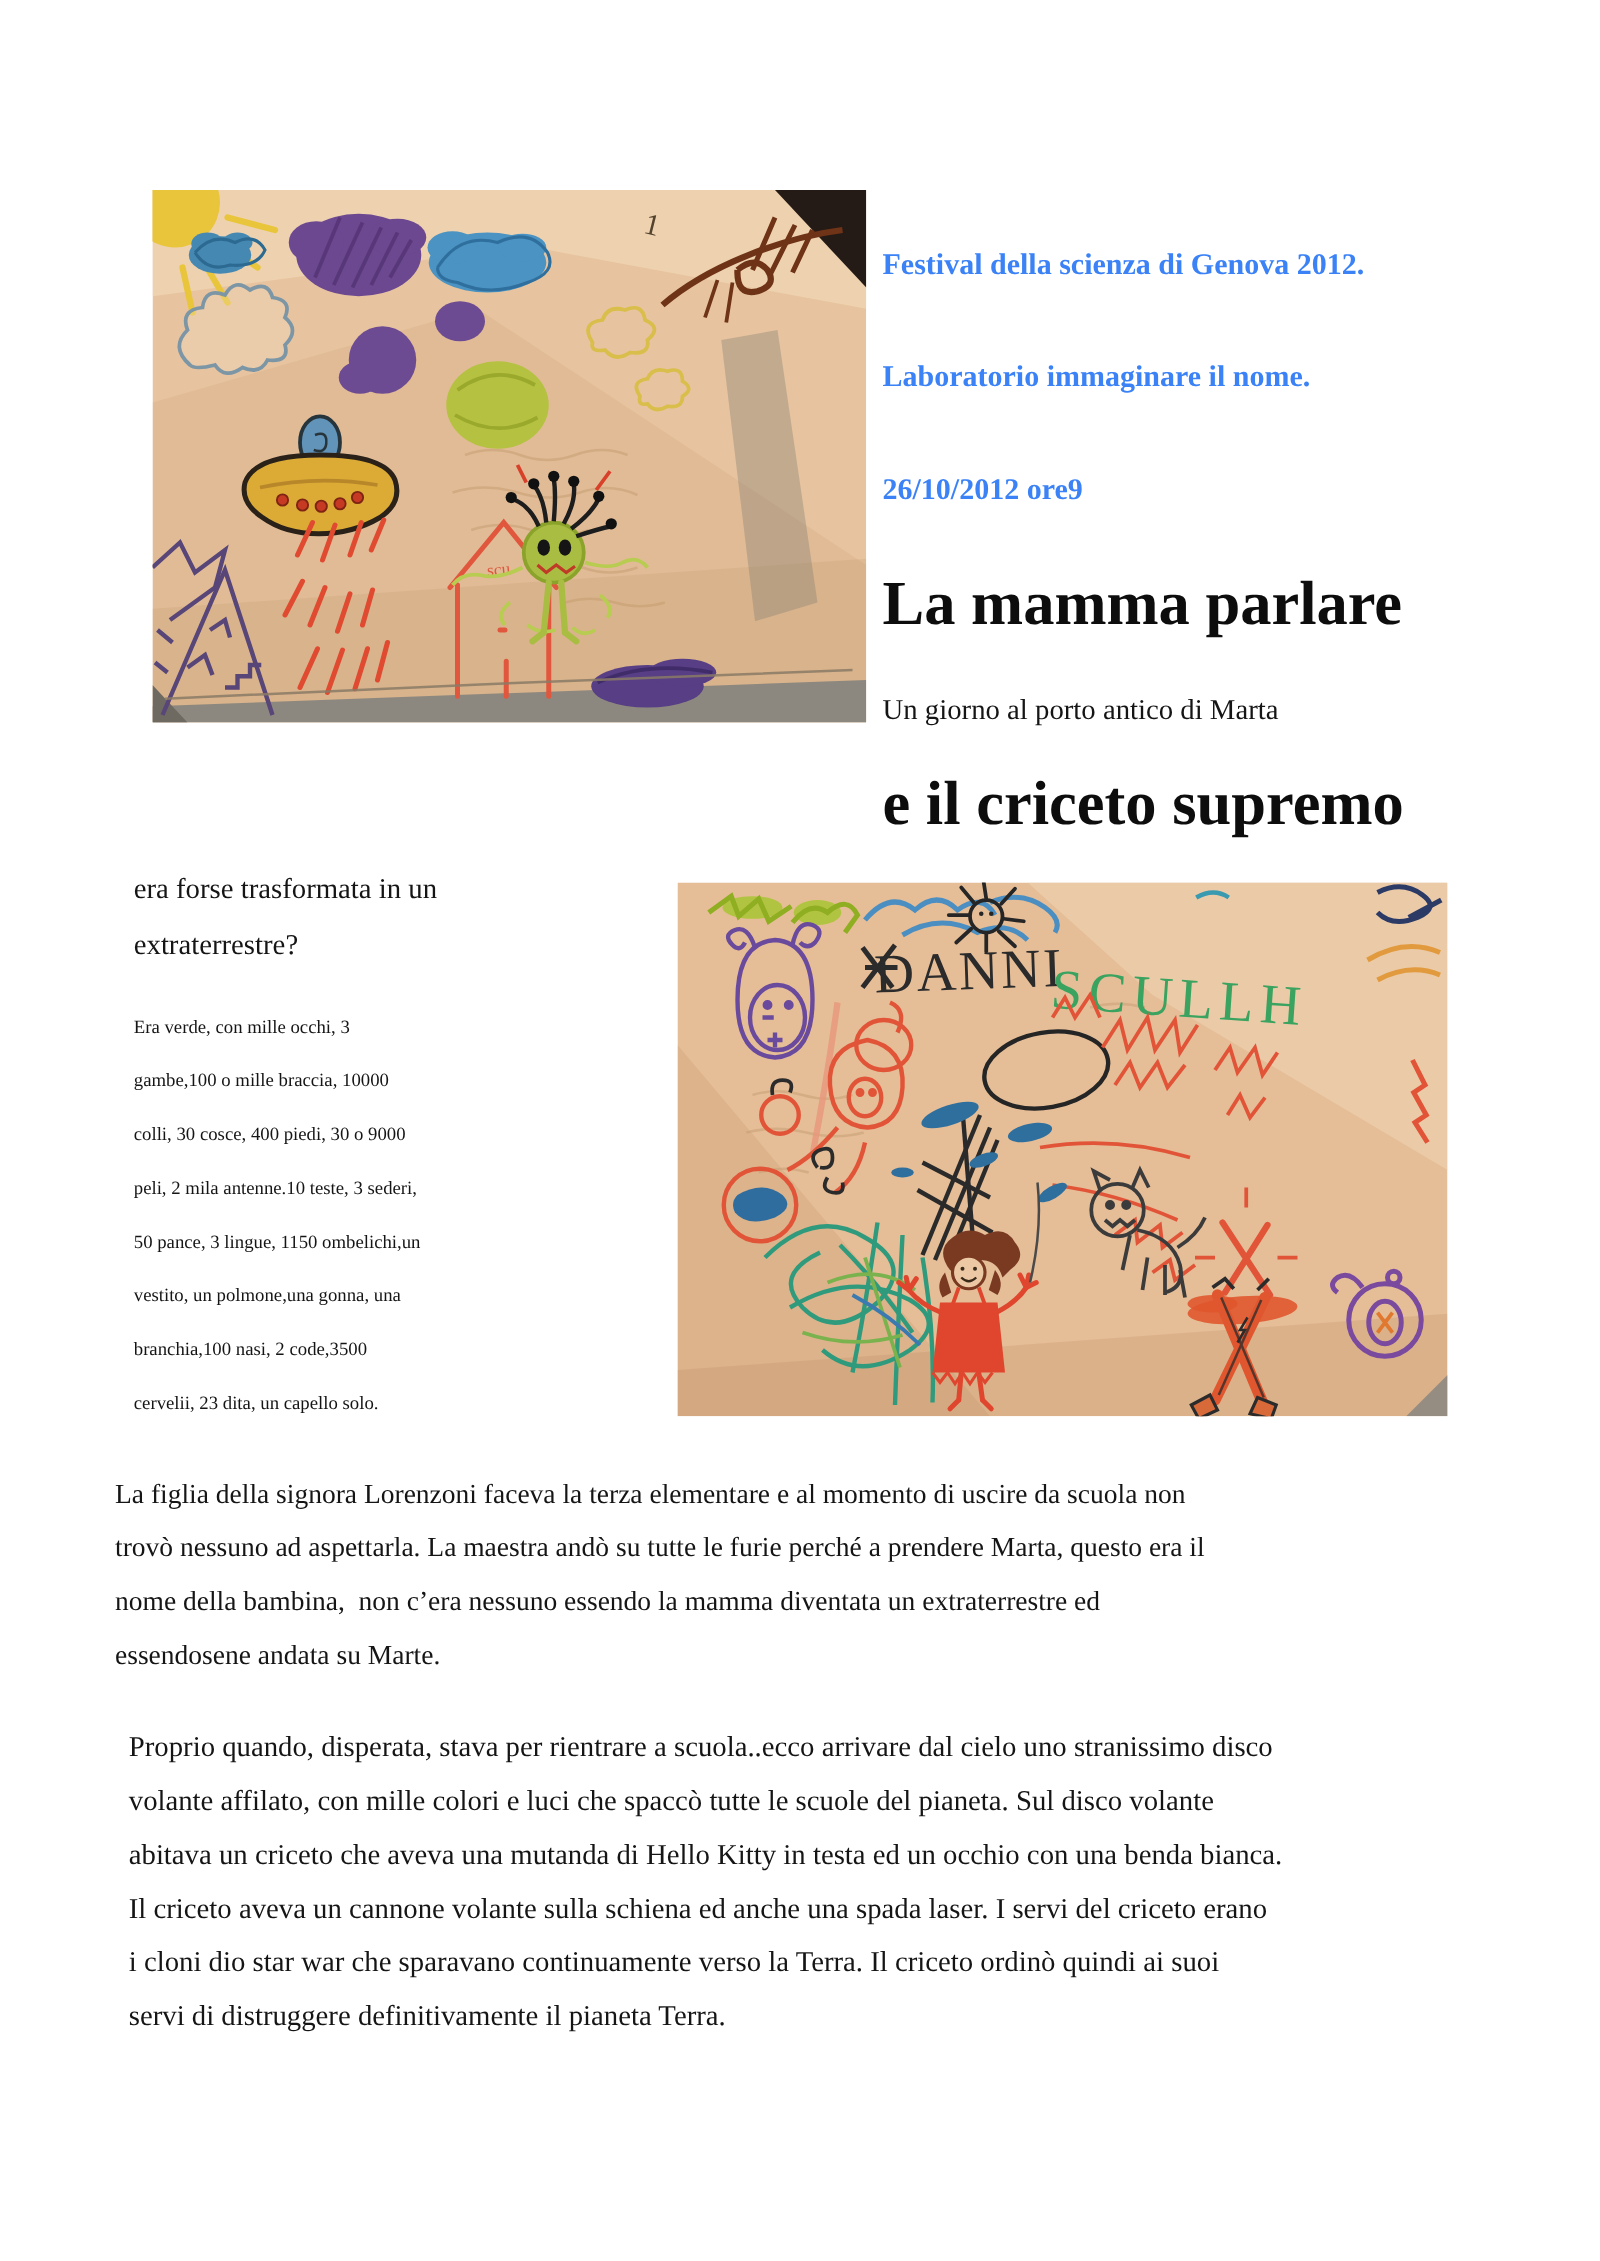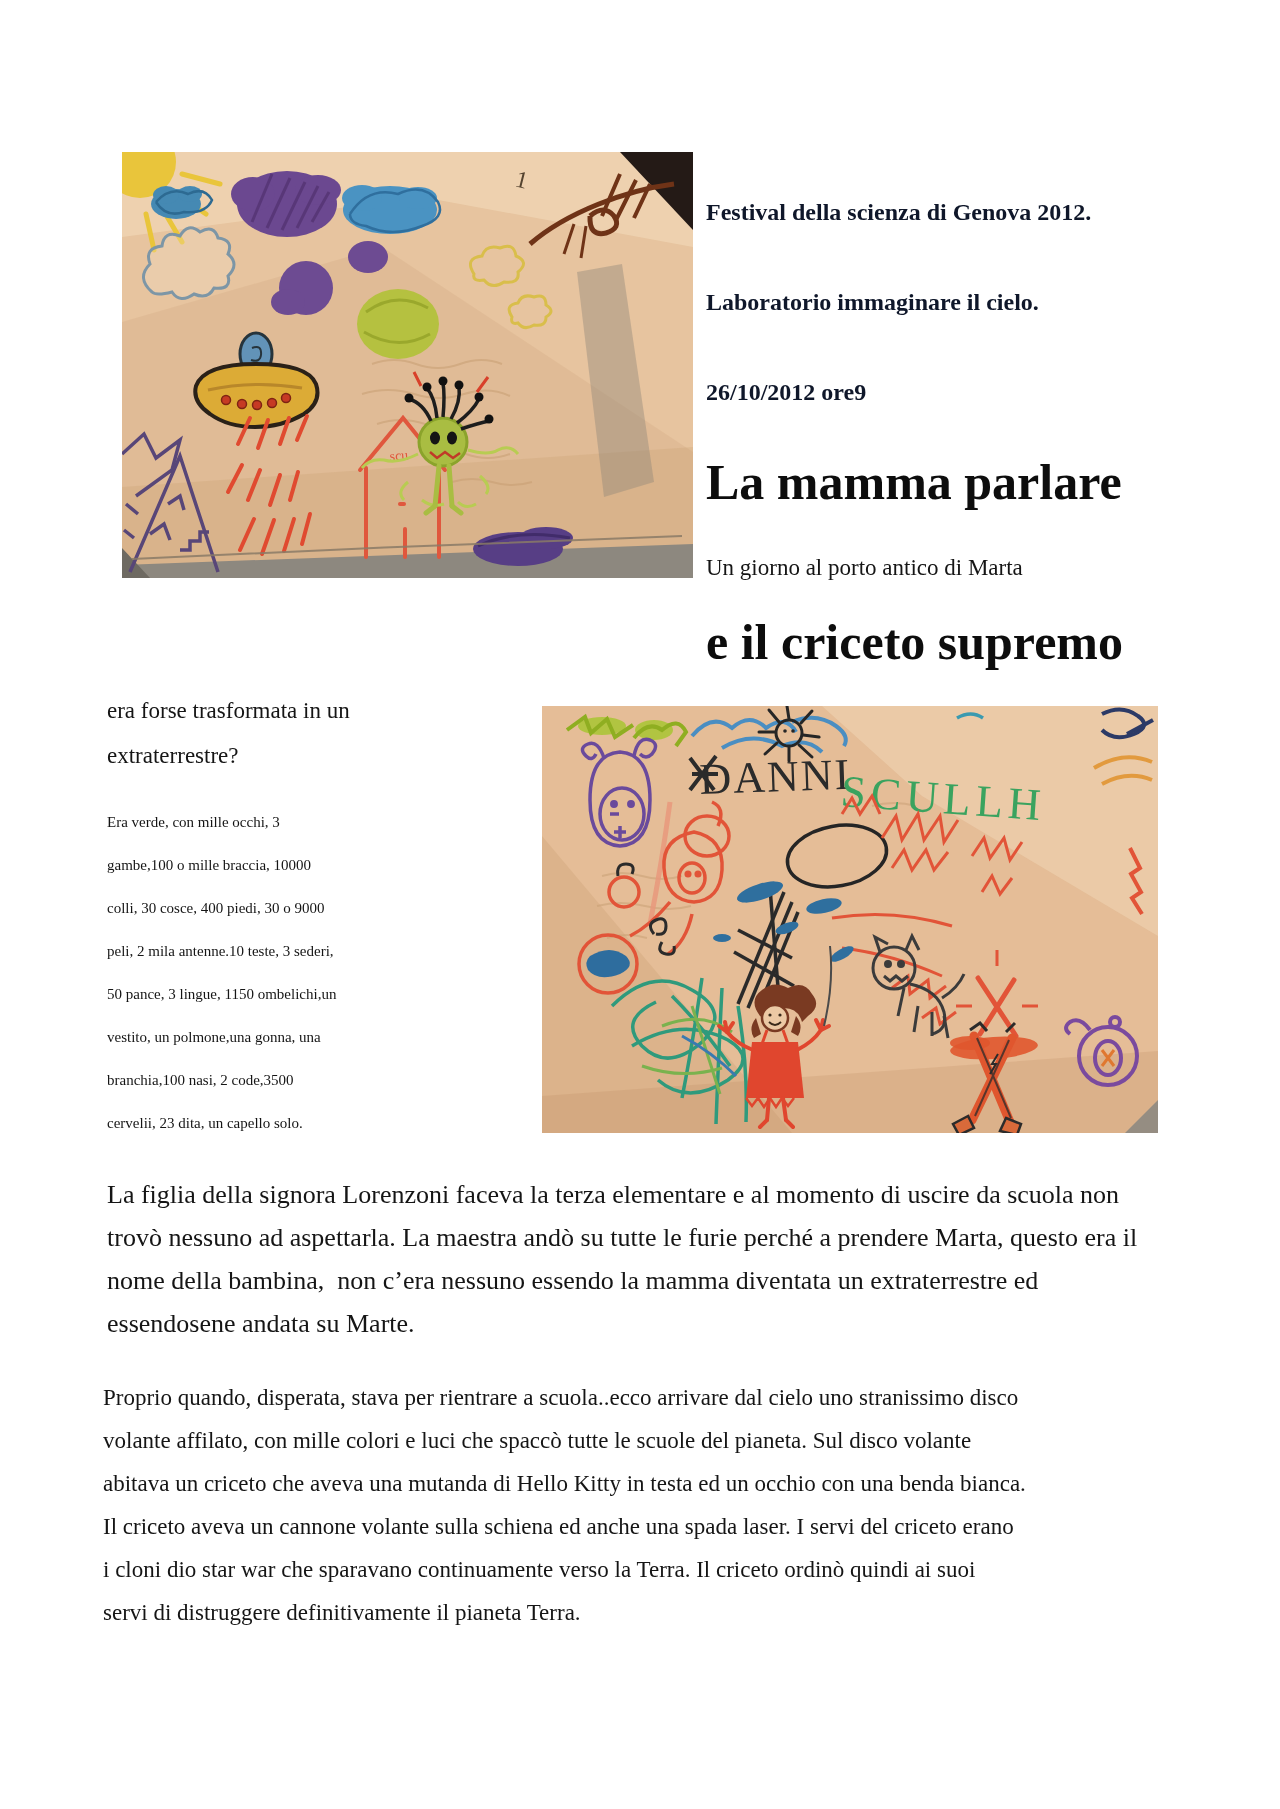--- a/index.html
+++ b/index.html
@@ -3,27 +3,27 @@
 <meta charset="utf-8">
 <style>
   html,body { margin:0; padding:0; background:#888; }
   .page {
     position:relative; width:1280px; height:1809px;
     background:#ffffff; margin:0 auto; overflow:hidden;
     font-family:"Liberation Serif","DejaVu Serif",serif;
     color:#151515;
   }
   .pre { position:absolute; white-space:pre-line; margin:0; }
-  .header-block { left:706px; top:145px; width:490px; font-size:24px; line-height:45px; font-weight:bold; color:#0f172a; }
+  .header-block { left:706px; top:145px; width:490px; font-size:24px; line-height:45px; font-weight:bold; color:#3b82f6; }
   .doc-title { left:706px; top:362px; width:540px; font-size:50px; line-height:80px; font-weight:bold; color:#0d0d0d; }
   .lead  { left:706px; top:546px; width:480px; font-size:23px; line-height:43px; }
   .p1body{ left:107px; top:596px; width:1110px; font-size:23px; line-height:45px; }
   .p1wrap{ left:107px; top:688px; width:430px; font-size:23px; line-height:45px; }
   .p2    { left:107px; top:801px; width:430px; font-size:15px; line-height:43px; }
-  .p3    { left:107px; top:1173px; width:1110px; font-size:26px; line-height:43px; }
+  .p3    { left:92px; top:1173px; width:1110px; font-size:22px; line-height:43px; }
   .p4    { left:103px; top:1376px; width:1110px; font-size:23px; line-height:43px; }
   figure.photo { position:absolute; margin:0; padding:0; line-height:0; }
   .photo1 { left:122px; top:152px; width:571px; height:426px; }
   .photo2 { left:542px; top:706px; width:616px; height:427px; }
 </style>
 </head>
 <body>
 
 <div class="page">
 
@@ -200,21 +200,21 @@
         <ellipse cx="424" cy="386" rx="27" ry="11" fill="#573e85"></ellipse>
         <path d="M356,394 q40,-18 92,-8" stroke="#412c6a" stroke-width="3" fill="none"></path>
       </g>
 
       <path d="M10,407 C180,399 400,389 560,384" stroke="#8a7a66" stroke-width="2" fill="none" opacity="0.85"></path>
     </svg>
   </figure>
 
   <div class="pre header-block">
     <div>Festival della scienza di Genova 2012.</div>
-    <div>Laboratorio immaginare il cielo.</div>
+    <div>Laboratorio immaginare il nome.</div>
     <div>26/10/2012 ore9</div>
   </div>
 
   <h1 class="pre doc-title">
     <div>La mamma parlare</div>
     <div>e il criceto supremo</div>
   </h1>
 
   <p class="pre lead">Un giorno al porto antico di Marta</p>
   <p class="pre p1wrap">era forse trasformata in un

